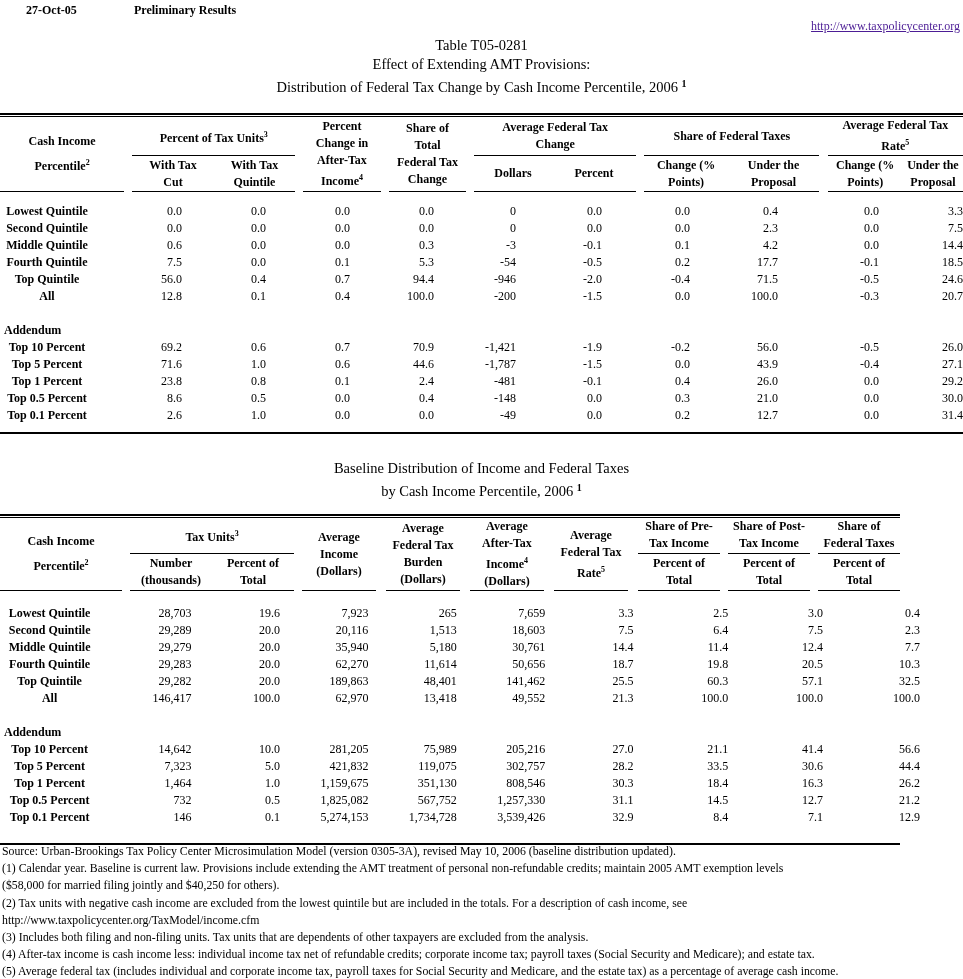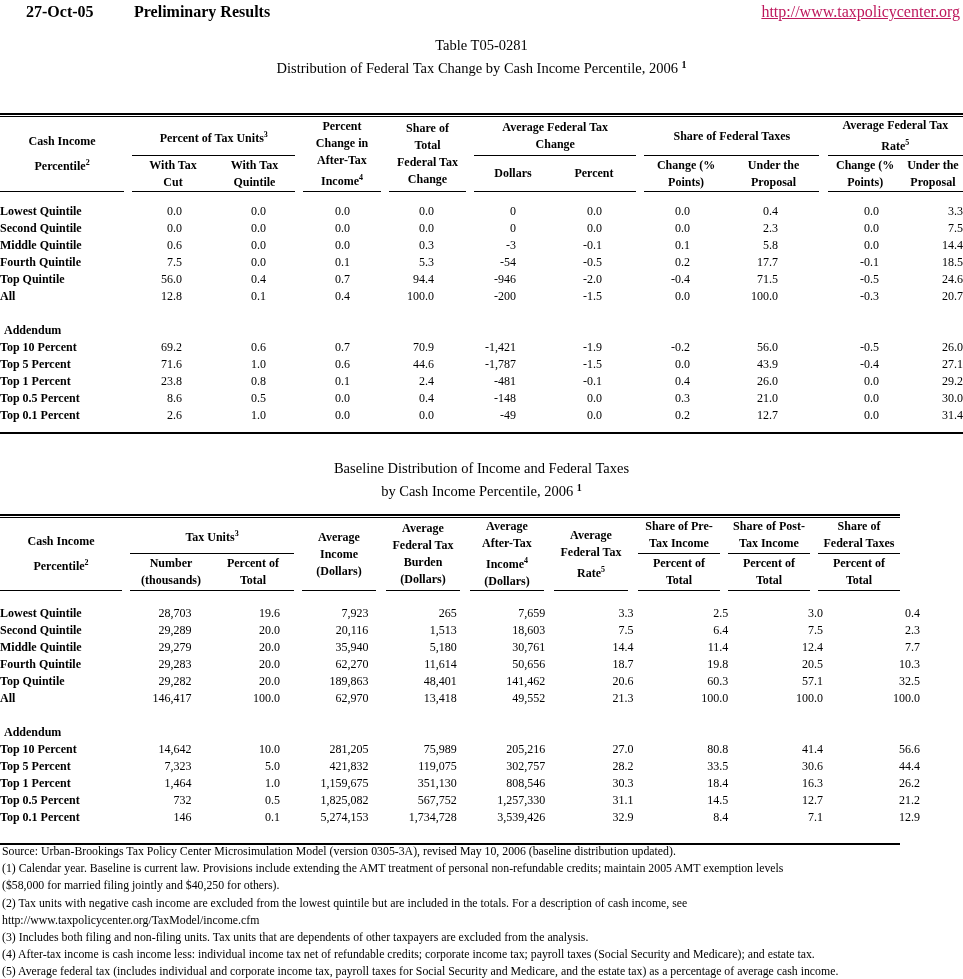--- a/index.html
+++ b/index.html
@@ -1,34 +1,34 @@
 <!DOCTYPE html>
 <html><head>
 <meta charset="utf-8">
 <style>
   html, body { margin: 0; padding: 0; background: #ffffff; }
   body {
     width: 963px; height: 979px; overflow: hidden; position: relative;
     font-family: "Liberation Serif", "DejaVu Serif", serif;
     color: #000; font-size: 12px;
   }
-  .topbar { position: absolute; top: 3px; left: 0; width: 963px; height: 16px; font-size: 16px; font-weight: bold; }
+  .topbar { position: absolute; top: 3px; left: 0; width: 963px; height: 16px; font-size: 12px; font-weight: bold; }
   .topbar .date { position: absolute; left: 26px; top: 0; }
   .topbar .prelim { position: absolute; left: 134px; top: 0; }
-  .topbar .url { position: absolute; right: 3px; top: 0; font-weight: normal; color: #be185d; text-decoration: underline; }
+  .topbar .url { position: absolute; right: 3px; top: 16px; font-weight: normal; color: #4c1d95; text-decoration: underline; }
 
   .title-block { position: absolute; left: 0; width: 963px; text-align: center; font-size: 14.5px; line-height: 19px; }
   .title-block sup { font-size: 10px; vertical-align: 5px; font-weight: bold; }
 
   table.data { position: absolute; left: 0; border-collapse: collapse; table-layout: fixed; font-size: 12px; }
   table.data td, table.data th { padding: 0; white-space: nowrap; }
   th { font-weight: bold; text-align: center; line-height: 17px; vertical-align: middle; }
   th sup { font-size: 8px; vertical-align: 5px; }
   .ul { border-bottom: 1.5px solid #000; }
-  .row-label { font-weight: bold; text-align: left; padding-right: 6px !important; }
+  .row-label { font-weight: bold; text-align: center; padding-right: 6px !important; }
   .num { text-align: right; }
   td { line-height: 17px; height: 17px; }
   .addendum-label { font-weight: bold; text-align: left; padding-left: 4px !important; }
 
   .dbl-rule { position: absolute; left: 0; width: 963px; height: 4px; border-top: 2px solid #000; border-bottom: 1px solid #000; box-sizing: border-box; }
   .single-rule { position: absolute; height: 0; border-top: 2px solid #000; }
 
   .notes { position: absolute; left: 2px; top: 843px; width: 960px; font-size: 11.8px; line-height: 17.2px; }
   .notes div { white-space: nowrap; }
 </style>
@@ -36,20 +36,21 @@
 <body>
 
 <div class="topbar">
   <span class="date">27-Oct-05</span>
   <span class="prelim">Preliminary Results</span>
   <span class="url">http://www.taxpolicycenter.org</span>
 </div>
 
 <div class="title-block" style="top:36px;">
   <div>Table T05-0281</div>
+  <div>Effect of Extending AMT Provisions:</div>
   <div><span>Distribution of Federal Tax Change by Cash Income Percentile, 2006</span> <sup>1</sup></div>
 </div>
 
 <div class="dbl-rule" style="top:113px;"></div>
 
 <table class="data" style="top:117px; width:963px;">
   <colgroup>
     <col style="width:122px">
       <col style="width:8px">
     <col style="width:80px">
@@ -183,21 +184,21 @@
       </tr>
       <tr>
         <td class="row-label">Middle Quintile</td>
         <td class="num">0.6</td>
         <td class="num">0.0</td>
         <td class="num">0.0</td>
         <td class="num">0.3</td>
         <td class="num">-3</td>
         <td class="num">-0.1</td>
         <td class="num">0.1</td>
-        <td class="num">5.8</td>
+        <td class="num">4.2</td>
         <td class="num">0.0</td>
         <td class="num">14.4</td>
       </tr>
       <tr>
         <td class="row-label">Fourth Quintile</td>
         <td class="num">7.5</td>
         <td class="num">0.0</td>
         <td class="num">0.1</td>
         <td class="num">5.3</td>
         <td class="num">-54</td>
@@ -486,21 +487,21 @@
         <td class="num">20.5</td>
         <td class="num">10.3</td>
       </tr>
       <tr>
         <td class="row-label">Top Quintile</td>
         <td class="num">29,282</td>
         <td class="num">20.0</td>
         <td class="num">189,863</td>
         <td class="num">48,401</td>
         <td class="num">141,462</td>
-        <td class="num">20.6</td>
+        <td class="num">25.5</td>
         <td class="num">60.3</td>
         <td class="num">57.1</td>
         <td class="num">32.5</td>
       </tr>
       <tr>
         <td class="row-label">All</td>
         <td class="num">146,417</td>
         <td class="num">100.0</td>
         <td class="num">62,970</td>
         <td class="num">13,418</td>
@@ -521,21 +522,21 @@
   </tbody>
     <tbody id="t2-add">
       <tr>
         <td class="row-label">Top 10 Percent</td>
         <td class="num">14,642</td>
         <td class="num">10.0</td>
         <td class="num">281,205</td>
         <td class="num">75,989</td>
         <td class="num">205,216</td>
         <td class="num">27.0</td>
-        <td class="num">80.8</td>
+        <td class="num">21.1</td>
         <td class="num">41.4</td>
         <td class="num">56.6</td>
       </tr>
       <tr>
         <td class="row-label">Top 5 Percent</td>
         <td class="num">7,323</td>
         <td class="num">5.0</td>
         <td class="num">421,832</td>
         <td class="num">119,075</td>
         <td class="num">302,757</td>

